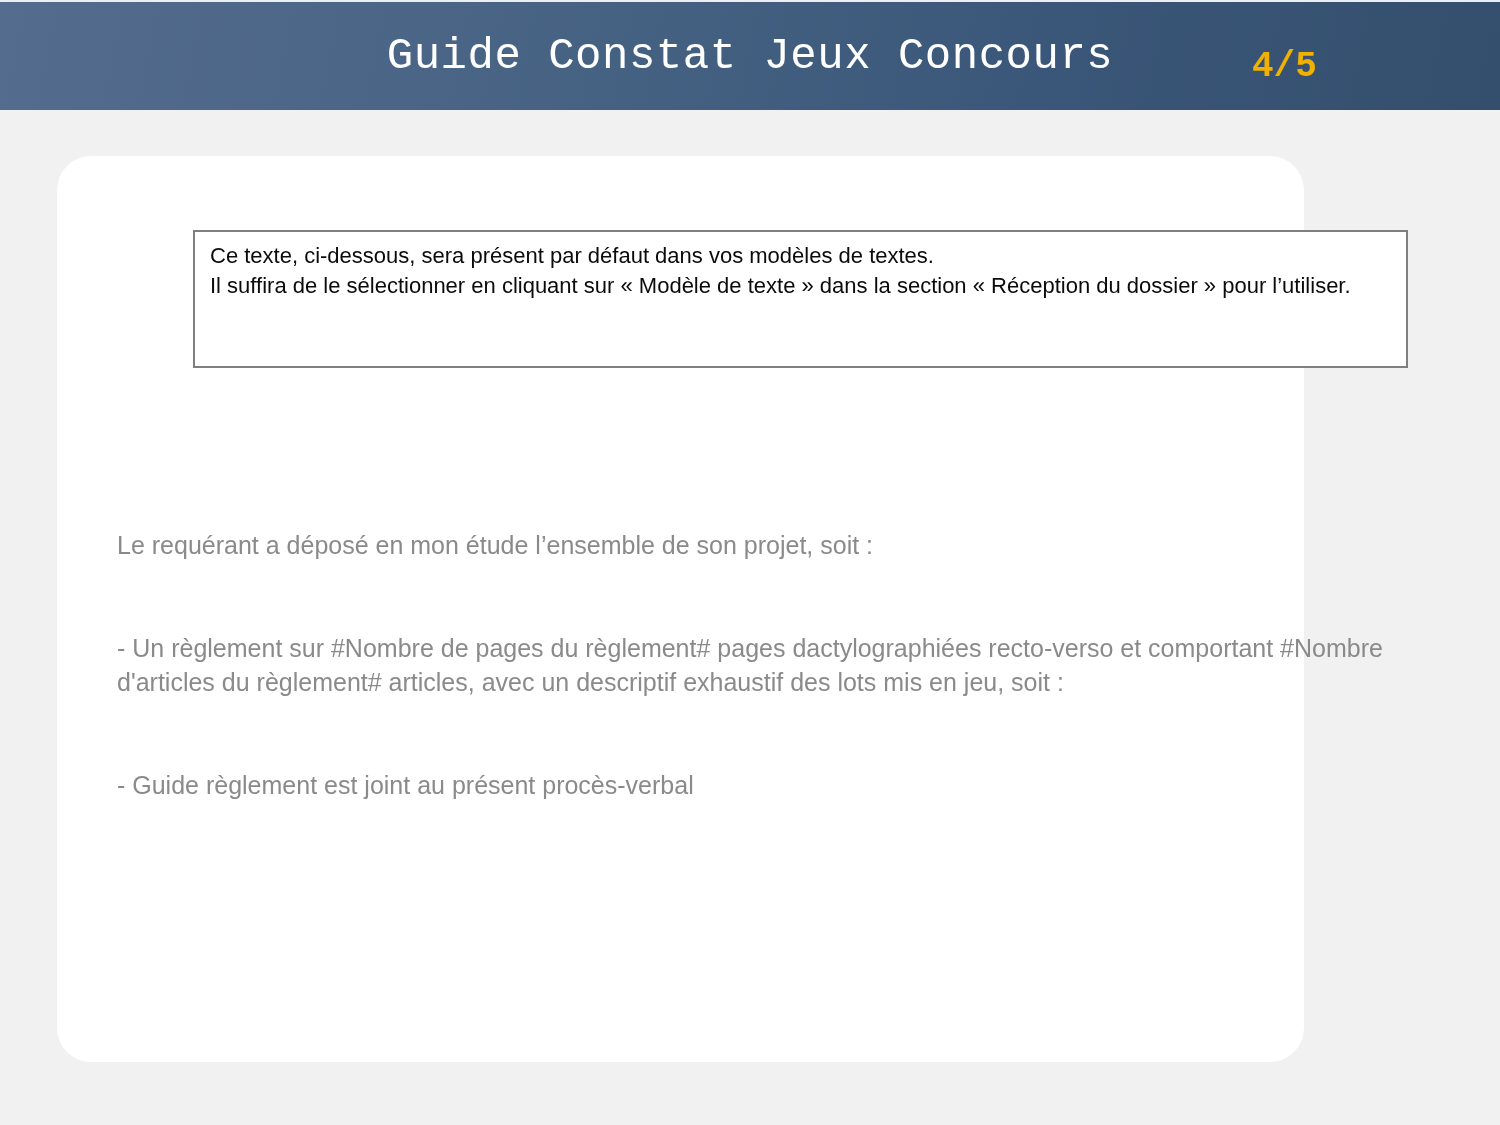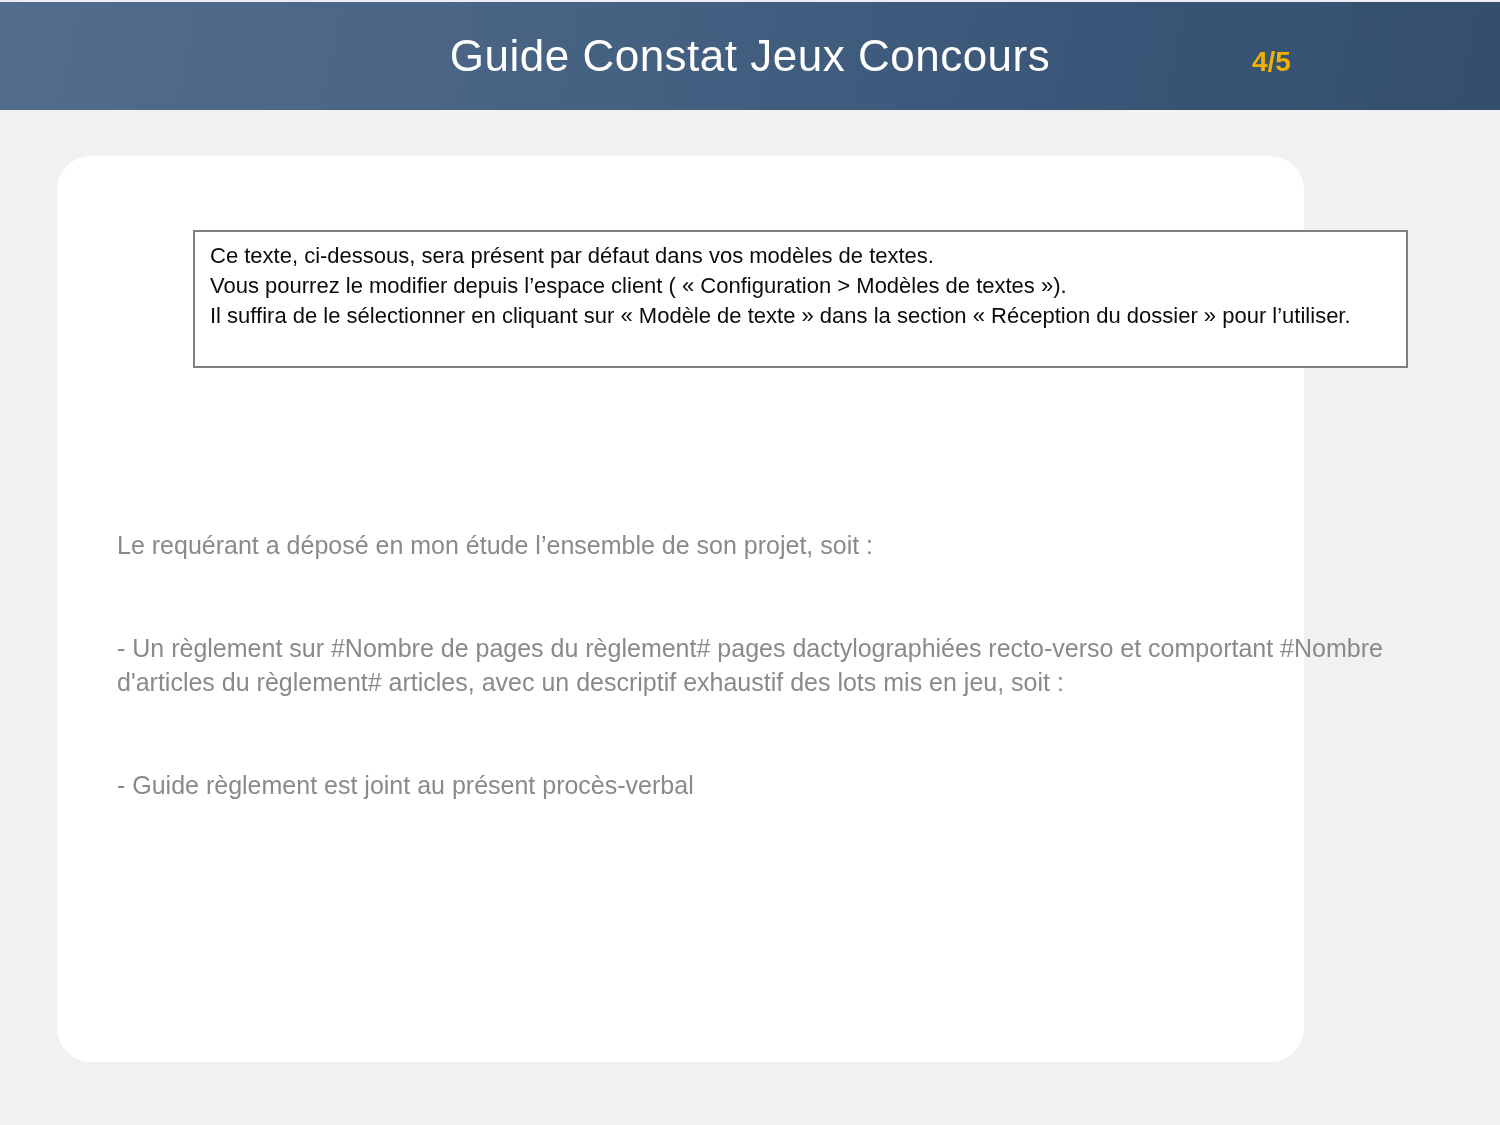--- a/index.html
+++ b/index.html
@@ -12,33 +12,33 @@
   }
   .top-strip {
     position: absolute; top: 0; left: 0;
     width: 1500px; height: 2px;
     background: #eceef3;
   }
   .header {
     position: absolute; top: 2px; left: 0;
     width: 1500px; height: 108px;
     background: linear-gradient(102deg, #546c8d 0%, #466283 40%, #3a5678 70%, #344f6d 100%);
-    display: flex; align-items: center; justify-content: center;
+    display: flex; align-items: center; justify-content: center; font-family: Liberation Mono, monospace;
   }
   .header-title {
     color: #ffffff;
     font-size: 44px;
     font-weight: 400;
     letter-spacing: 0.5px;
   }
   .page-indicator {
     position: absolute;
     left: 1252px; top: 44px;
     color: #f0b100;
-    font-size: 28px;
+    font-size: 36px;
     font-weight: 700;
   }
   .card {
     position: absolute;
     left: 57px; top: 156px;
     width: 1247px; height: 906px;
     background: #ffffff;
     border-radius: 34px;
   }
   .info-box {
@@ -71,21 +71,20 @@
 
 <div class="header">
   <div class="header-title">Guide Constat Jeux Concours</div>
   <div class="page-indicator">4/5</div>
 </div>
 
 <div class="card">
 
   <div class="info-box">
     <div>Ce texte, ci-dessous, sera présent par défaut dans vos modèles de textes.</div>
-    <div>Vous pourrez le modifier depuis l’espace client ( « Configuration &gt; Modèles de textes »).</div>
     <div>Il suffira de le sélectionner en cliquant sur « Modèle de texte » dans la section « Réception du dossier » pour l’utiliser.</div>
   </div>
 
   <div class="template-text">
     <p class="para-1">Le requérant a déposé en mon étude l’ensemble de son projet, soit :</p>
     <p class="para-2">- Un règlement sur #Nombre de pages du règlement# pages dactylographiées recto-verso et comportant #Nombre d'articles du règlement# articles, avec un descriptif exhaustif des lots mis en jeu, soit :</p>
     <p class="para-3">- Guide règlement est joint au présent procès-verbal</p>
   </div>
 
 </div>

